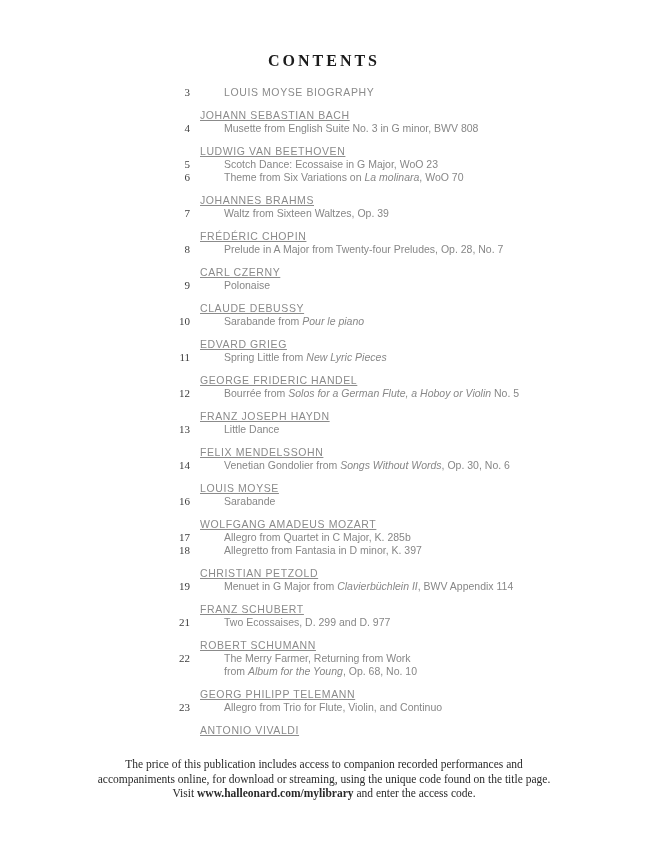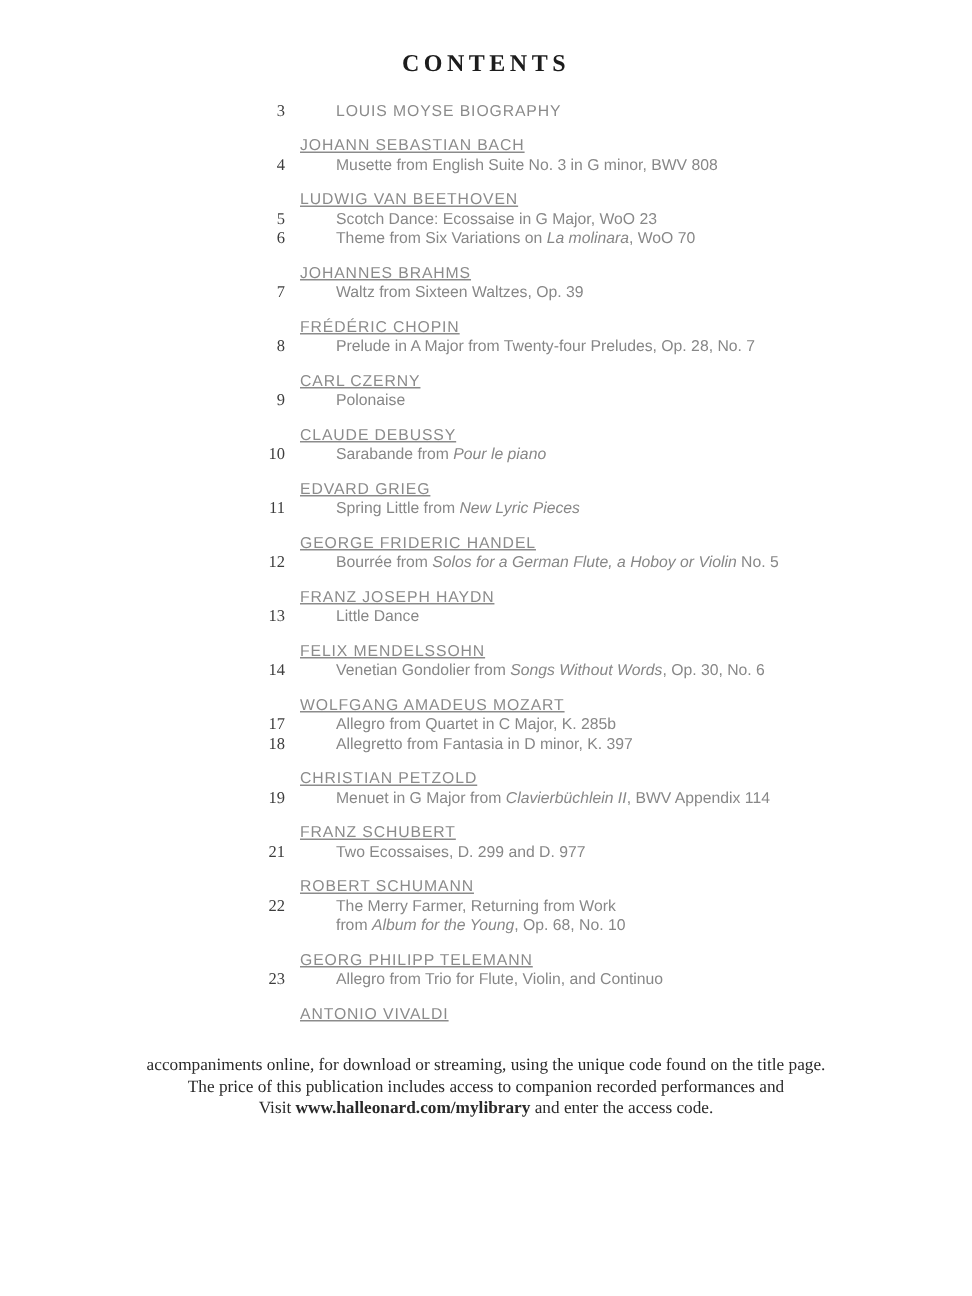--- a/index.html
+++ b/index.html
@@ -9,21 +9,21 @@
   }
   .page {
     position: relative;
     width: 648px;
     height: 864px;
     background: #ffffff;
     overflow: hidden;
     font-family: "Liberation Sans", sans-serif;
   }
   .title {
-    padding-top: 34px;
+    padding-top: 52px;
     text-align: center;
     font-family: "Liberation Serif", serif;
     font-weight: 700;
     font-size: 16px;
     letter-spacing: 3px;
     color: #1c1c1c;
   }
   .toc {
     margin-top: 16px;
     margin-left: 162px;
@@ -183,20 +183,29 @@
       <div class="section">
         <div class="composer">FELIX MENDELSSOHN</div>
         <div class="item">
           <div class="pagenum">14</div>
           <div class="lines">
             <div class="line"><span>Venetian Gondolier from </span><span class="it">Songs Without Words</span><span>, Op. 30, No. 6</span></div>
           </div>
         </div>
       </div>
       <div class="section">
+        <div class="composer">LOUIS MOYSE</div>
+        <div class="item">
+          <div class="pagenum">16</div>
+          <div class="lines">
+            <div class="line"><span>Sarabande</span></div>
+          </div>
+        </div>
+      </div>
+      <div class="section">
         <div class="composer">WOLFGANG AMADEUS MOZART</div>
         <div class="item">
           <div class="pagenum">17</div>
           <div class="lines">
             <div class="line"><span>Allegro from Quartet in C Major, K. 285b</span></div>
           </div>
         </div>
         <div class="item">
           <div class="pagenum">18</div>
           <div class="lines">
@@ -240,18 +249,18 @@
             <div class="line"><span>Allegro from Trio for Flute, Violin, and Continuo</span></div>
           </div>
         </div>
       </div>
       <div class="section">
         <div class="composer">ANTONIO VIVALDI</div>
       </div>
     </div>
 
   <div class="footer">
+    <div>The price of this publication includes access to companion recorded performances and</div>
     <div>accompaniments online, for download or streaming, using the unique code found on the title page.</div>
-    <div>The price of this publication includes access to companion recorded performances and</div>
     <div><span>Visit </span><span class="bold">www.halleonard.com/mylibrary</span><span> and enter the access code.</span></div>
   </div>
 
 </div>
 
 </body></html>

